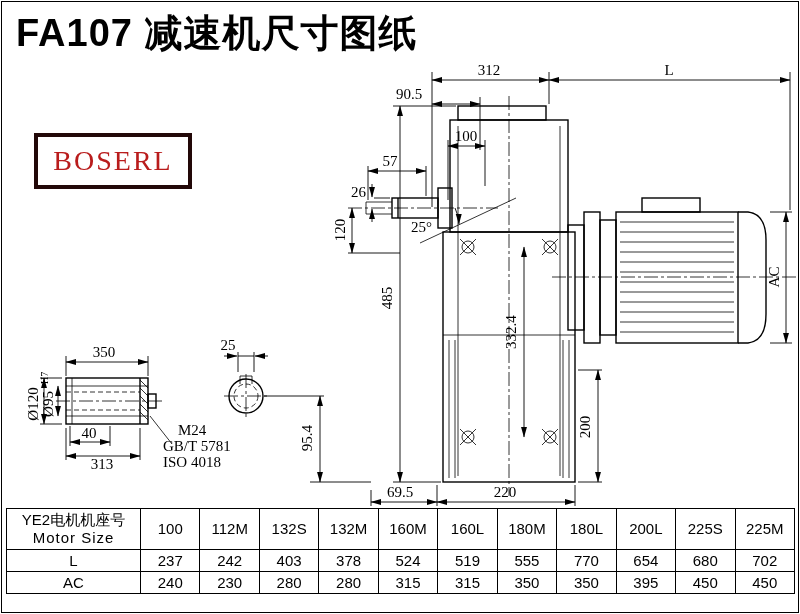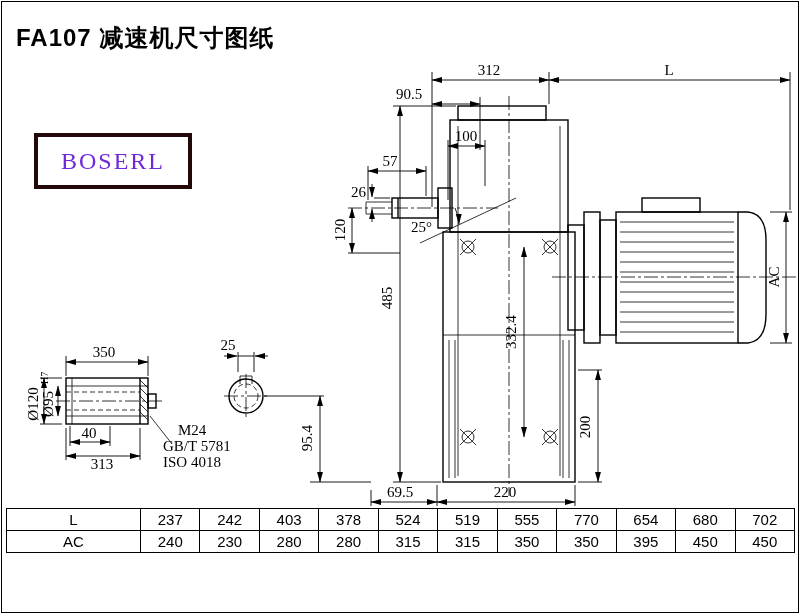--- a/index.html
+++ b/index.html
@@ -2,30 +2,30 @@
 <html><head>
 <meta charset="utf-8">
 <style>
   html,body{margin:0;padding:0;}
   body{
     width:800px;height:614px;position:relative;background:#fff;overflow:hidden;
     font-family:"Liberation Sans",sans-serif;color:#000;
   }
   .frame{position:absolute;left:1px;top:1px;right:1px;bottom:1px;border:1px solid #000;pointer-events:none;}
   .title{
-    position:absolute;left:16px;top:22px;font-size:24px;font-weight:bold;
+    position:absolute;left:16px;top:8px;font-size:38px;font-weight:bold;
     font-family:"Liberation Sans",sans-serif;letter-spacing:1px;white-space:nowrap;
   }
   .logo{
     position:absolute;left:34px;top:133px;width:150px;height:48px;
     border:4px solid #220808;background:#fff;
     display:flex;align-items:center;justify-content:center;
   }
   .logo span{
-    font-family:"Liberation Serif",serif;font-size:24px;color:#6d28d9;letter-spacing:2px;
+    font-family:"Liberation Serif",serif;font-size:28px;color:#b91c1c;letter-spacing:2px;
   }
   svg.drawing{position:absolute;left:0;top:0;}
   svg .outline{fill:none;stroke:#000;stroke-width:1.4;}
   svg .thin{fill:none;stroke:#000;stroke-width:0.8;}
   svg .dashed{stroke-dasharray:5 3;}
   svg .cl{fill:none;stroke:#000;stroke-width:0.8;stroke-dasharray:14 3 3 3;}
   svg .dim{stroke:#000;stroke-width:0.9;fill:none;}
   svg text{font-family:"Liberation Serif",serif;font-size:15px;fill:#000;stroke:none;}
   svg text.small{font-size:10px;}
   .dim-table{
@@ -274,20 +274,37 @@
       <col>
       <col>
       <col>
       <col>
       <col>
       <col>
       <col>
       <col>
   </colgroup>
   <tbody>
+      <tr>
+    <td class="head-cell">
+      <div>YE2电机机座号</div>
+      <div class="en">Motor Size</div>
+    </td>
+    <td class="head-cell">100</td>
+    <td class="head-cell">112M</td>
+    <td class="head-cell">132S</td>
+    <td class="head-cell">132M</td>
+    <td class="head-cell">160M</td>
+    <td class="head-cell">160L</td>
+    <td class="head-cell">180M</td>
+    <td class="head-cell">180L</td>
+    <td class="head-cell">200L</td>
+    <td class="head-cell">225S</td>
+    <td class="head-cell">225M</td>
+  </tr>
   <tr>
     <td>L</td>
     <td>237</td>
     <td>242</td>
     <td>403</td>
     <td>378</td>
     <td>524</td>
     <td>519</td>
     <td>555</td>
     <td>770</td>

